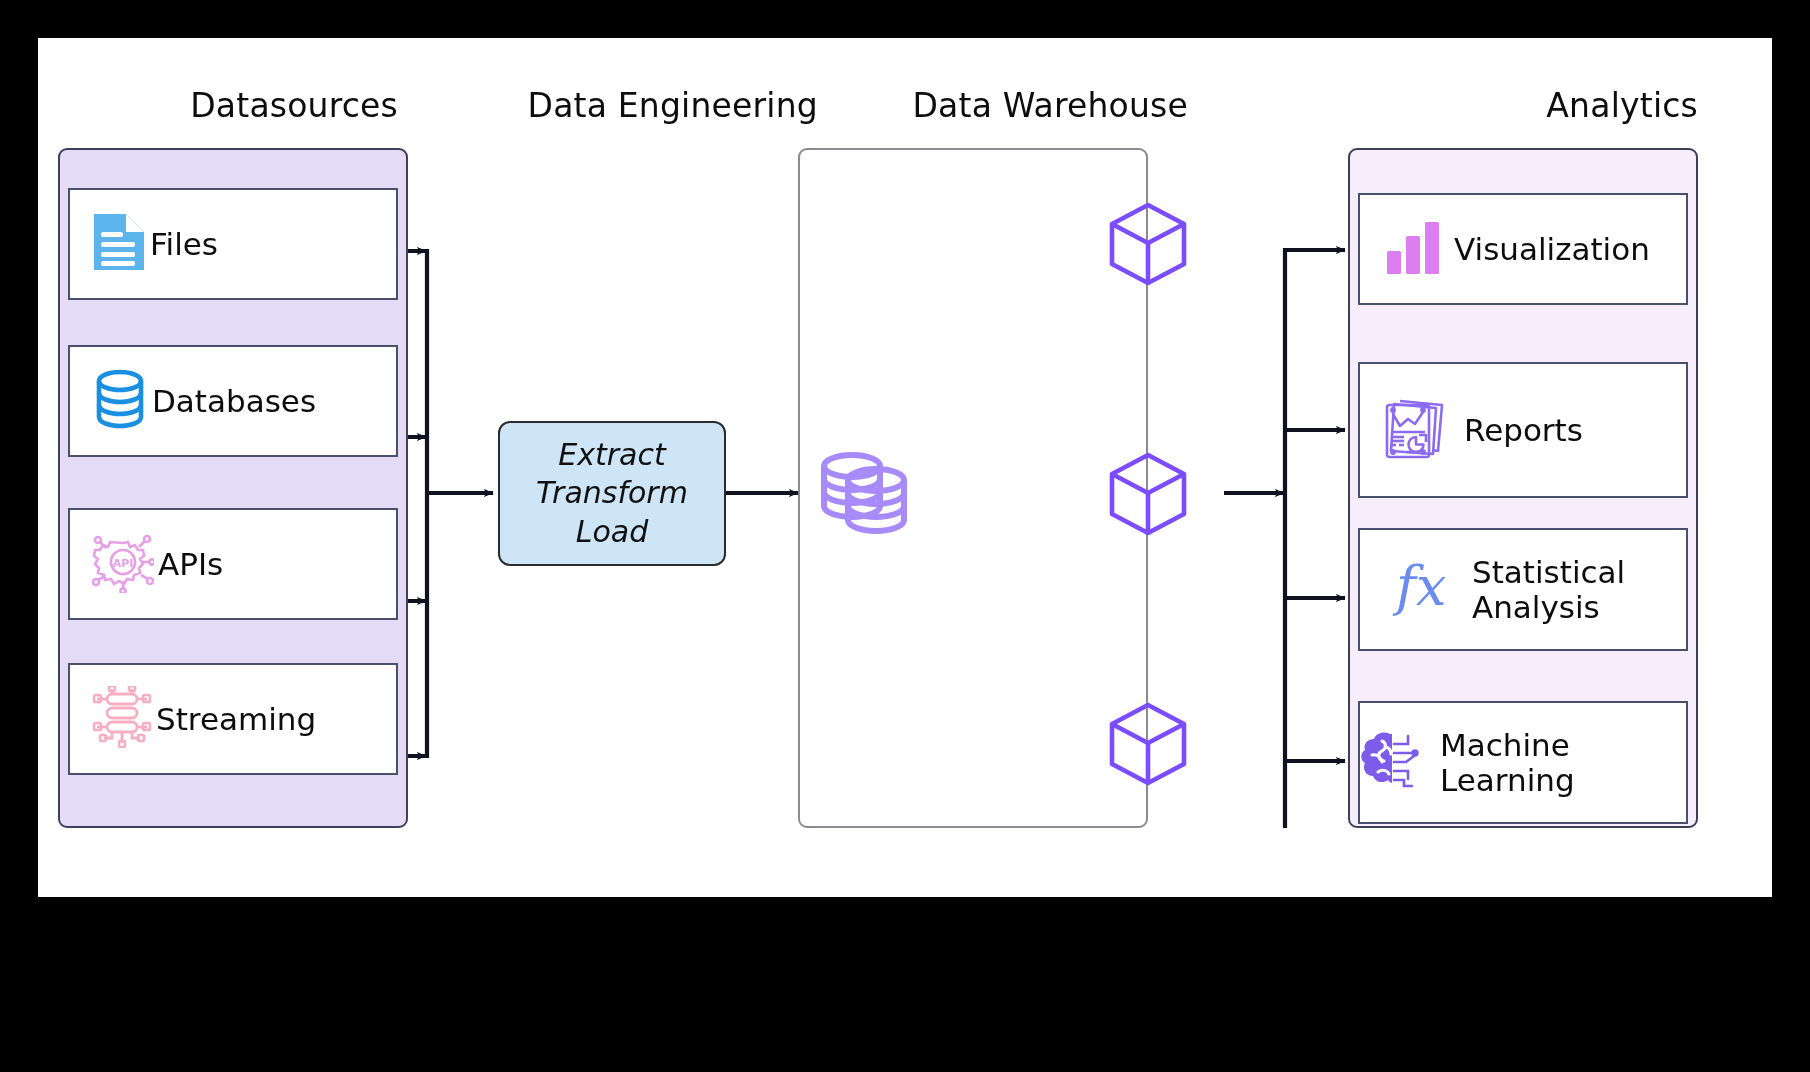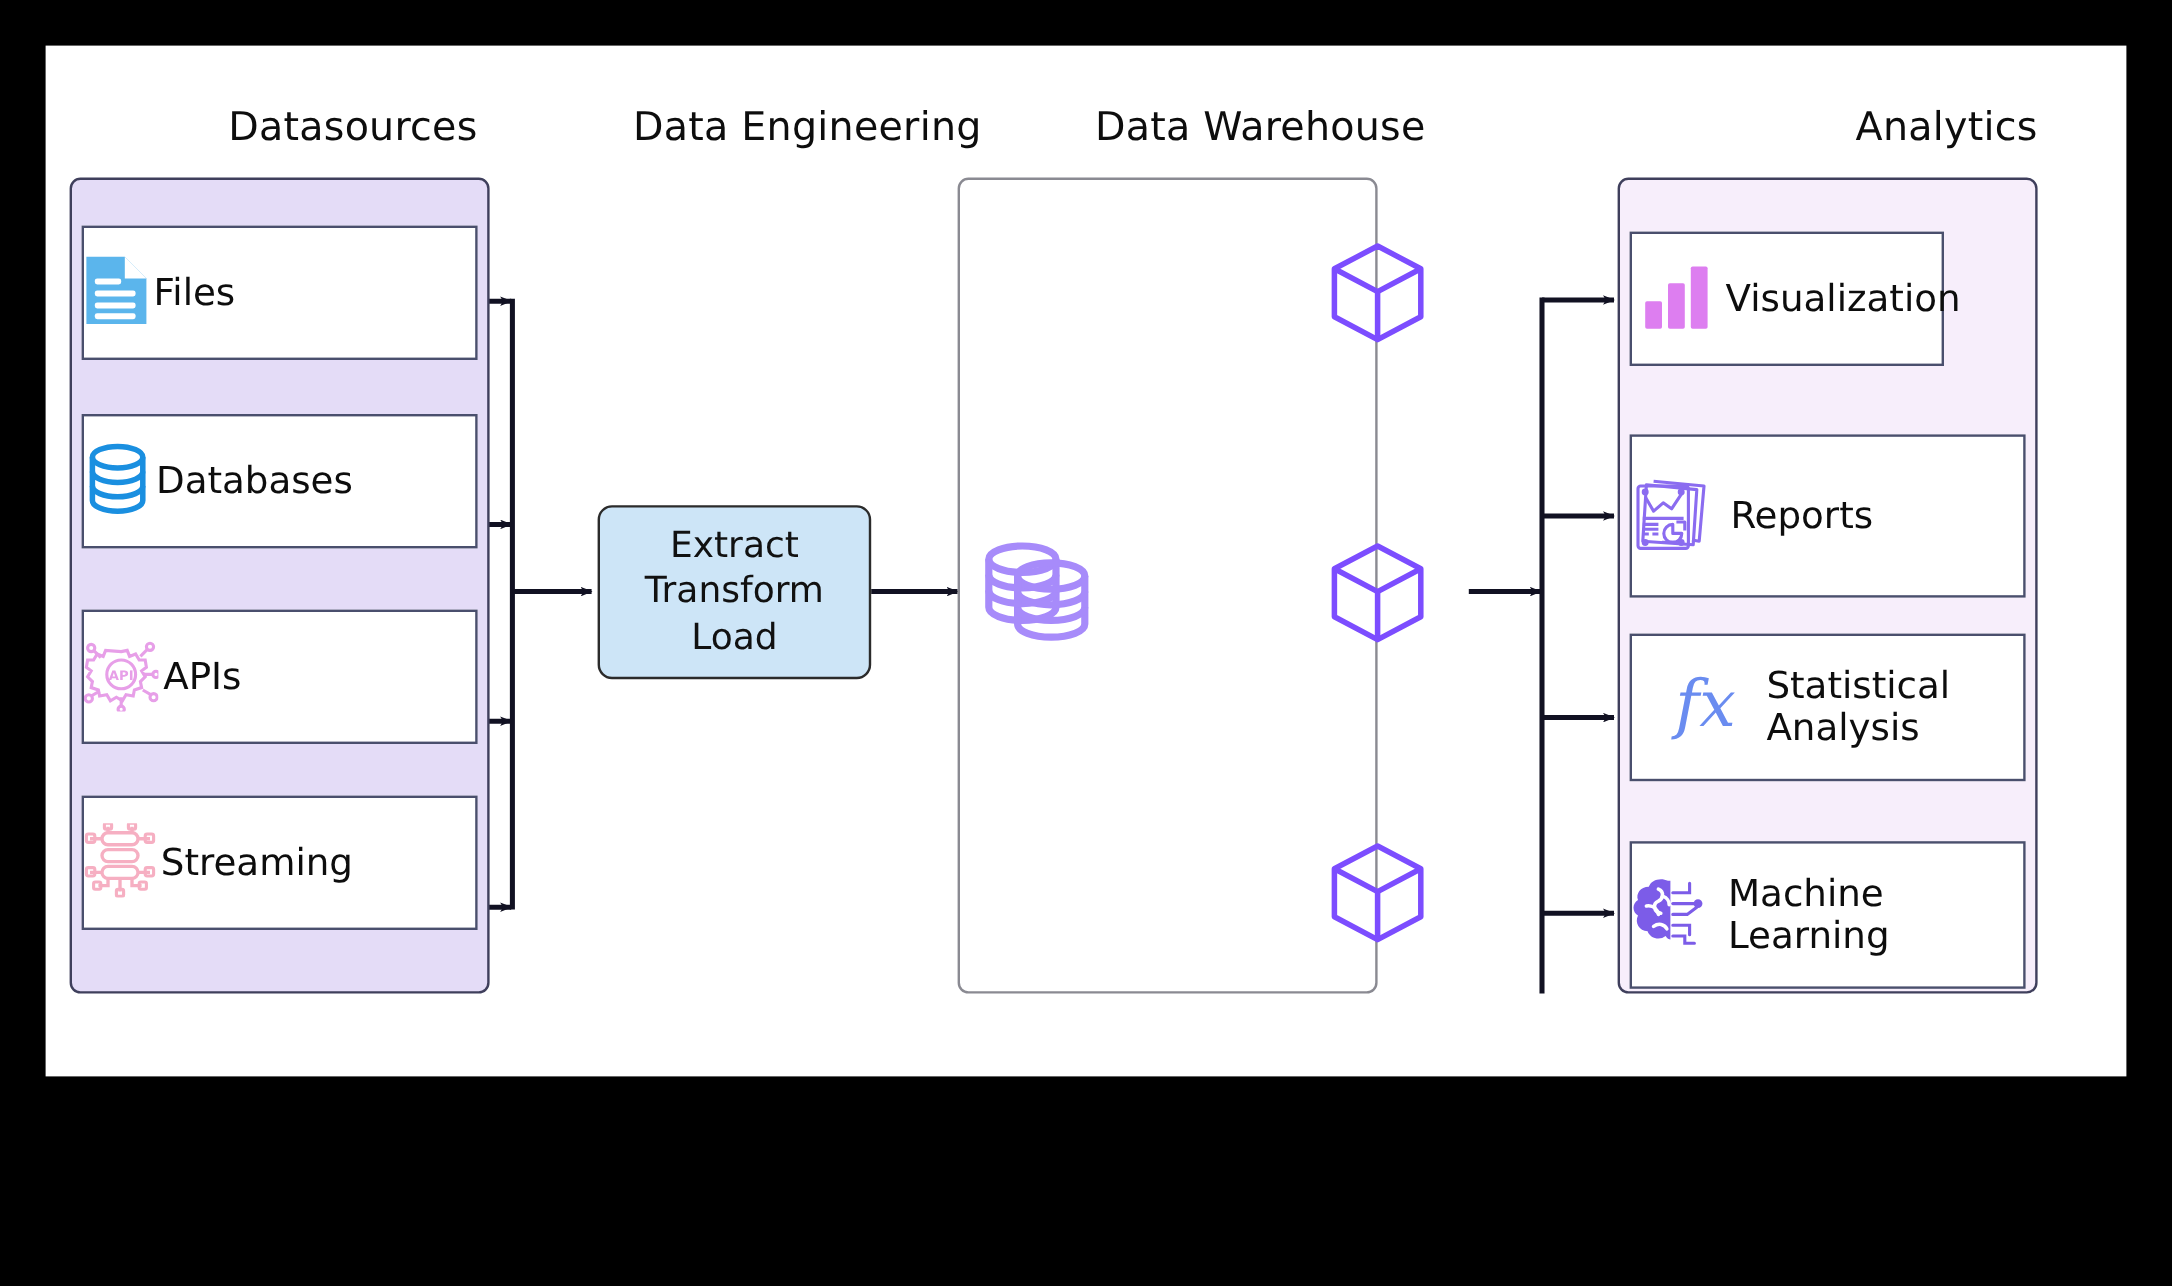--- a/index.html
+++ b/index.html
@@ -57,20 +57,21 @@
 
   
   .card {
     position: absolute;
     box-sizing: border-box;
     background: #ffffff;
     border: 2px solid #4a4f6d;
     display: flex;
     flex-direction: row;
     align-items: center;
+    padding-left: 22px;
     gap: 4px;
   }
   .card-label {
     font-size: 31px;
     color: #0d0d0d;
     line-height: 1.12;
     white-space: pre-line;
     font-family: "DejaVu Sans", "Liberation Sans", sans-serif;
   }
   .icon {
@@ -89,20 +90,21 @@
     flex-direction: column;
     align-items: center;
     justify-content: center;
     gap: 2px;
   }
   .etl-line {
     font-size: 30px;
     color: #111111;
     line-height: 1.22;
     font-family: "DejaVu Sans", "Liberation Sans", sans-serif;
+    font-style: italic;
   }
 
   
   #wires {
     position: absolute;
     left: 0; top: 0;
     width: 1734px;
     height: 859px;
     pointer-events: none;
   }
@@ -305,21 +307,21 @@
         <path d="M42 5 L78 24 L78 64 L42 83 L6 64 L6 24 Z"></path>
         <path d="M6 24 L42 43 L78 24"></path>
         <path d="M42 43 L42 83"></path>
       </g>
     </svg>
   </div>
 
   <div class="panel analytics" style="left:1310px; top:110px; width:350px; height:680px;">
   </div>
 
-  <div class="card" style="left:1320px; top:155px; width:262px; height:112px; padding-left:8px;">
+  <div class="card" style="left:1320px; top:155px; width:330px; height:112px; padding-left:24px;">
     <span class="icon" style="margin-right:6px;">
       <svg width="60" height="58" viewBox="0 0 60 58" xmlns="http://www.w3.org/2000/svg">
         <g fill="#dd7ef0">
           <rect x="3" y="33" width="14" height="23" rx="1.5"></rect>
           <rect x="22" y="18" width="14" height="38" rx="1.5"></rect>
           <rect x="41" y="4" width="14" height="52" rx="1.5"></rect>
         </g>
       </svg>
     </span>
     <span class="card-label">Visualization</span>

